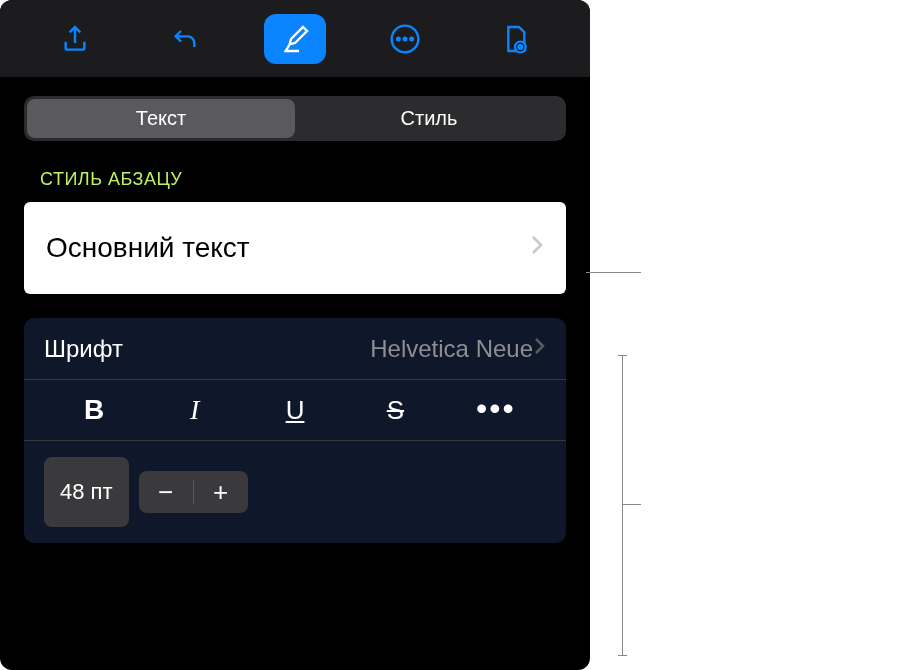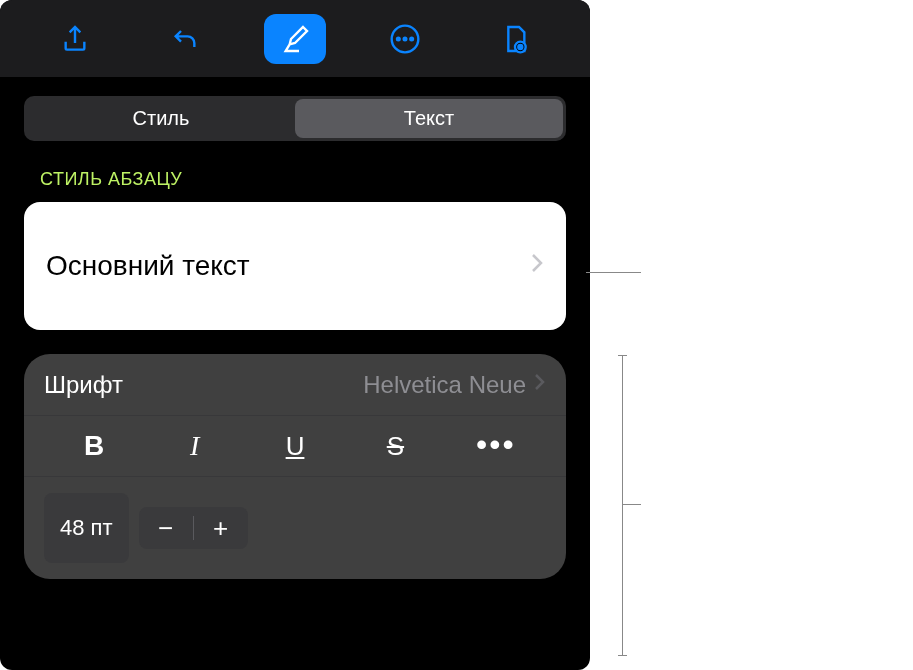--- a/index.html
+++ b/index.html
@@ -71,64 +71,64 @@
     }
     .section-label {
       font-size: 18px;
       color: #bef264;
       letter-spacing: 0.5px;
       margin-bottom: 12px;
       padding-left: 16px;
     }
     .white-row {
       background: #fff;
-      border-radius: 16px;
-      padding: 48px 22px;
+      border-radius: 6px;
+      padding: 30px 22px;
       display: flex;
       align-items: center;
       justify-content: space-between;
       margin-bottom: 24px;
       cursor: pointer;
     }
     .white-row-text {
       font-size: 28px;
       color: #000;
     }
     .chevron {
       color: #c7c7cc;
       font-size: 22px;
     }
     .chevron-dark {
       color: #5a5a5e;
       font-size: 20px;
     }
     .group {
-      background: #404040;
-      border-radius: 26px;
+      background: #0f172a;
+      border-radius: 10px;
       overflow: hidden;
     }
     .row {
       display: flex;
       align-items: center;
       padding: 16px 20px;
       min-height: 62px;
       border-bottom: 1px solid #38383a;
     }
     .row:last-child {
       border-bottom: none;
     }
     .row-label {
       font-size: 24px;
       color: #fff;
       flex: 1;
     }
     .row-value {
       font-size: 24px;
       color: #8e8e93;
-      margin-right: 8px;
+      margin-right: 1px;
     }
     .style-row {
       display: flex;
       align-items: center;
       justify-content: space-around;
       padding: 14px 20px;
       border-bottom: 1px solid #38383a;
     }
     .style-btn {
       flex: 1;
@@ -250,22 +250,22 @@
         <path d="M7 3h8l4 4v14H7V3z"></path>
         <circle cx="16" cy="18" r="4" fill="#000" stroke="#0a84ff"></circle>
         <circle cx="16" cy="18" r="1.5" fill="#0a84ff"></circle>
       </svg>
     </div>
   </div>
 
   <div class="content">
 
     <div class="seg-control">
+      <div class="seg-item selected">Текст</div>
       <div class="seg-item">Стиль</div>
-      <div class="seg-item selected">Текст</div>
     </div>
 
     <div class="section-label">СТИЛЬ АБЗАЦУ</div>
 
     <div class="white-row">
       <span class="white-row-text">Основний текст</span>
       <span class="chevron">
         <svg width="14" height="22" viewBox="0 0 14 22" fill="none" stroke="#c7c7cc" stroke-width="2.5">
             <path d="M3 3l8 8-8 8"></path>
           </svg>

